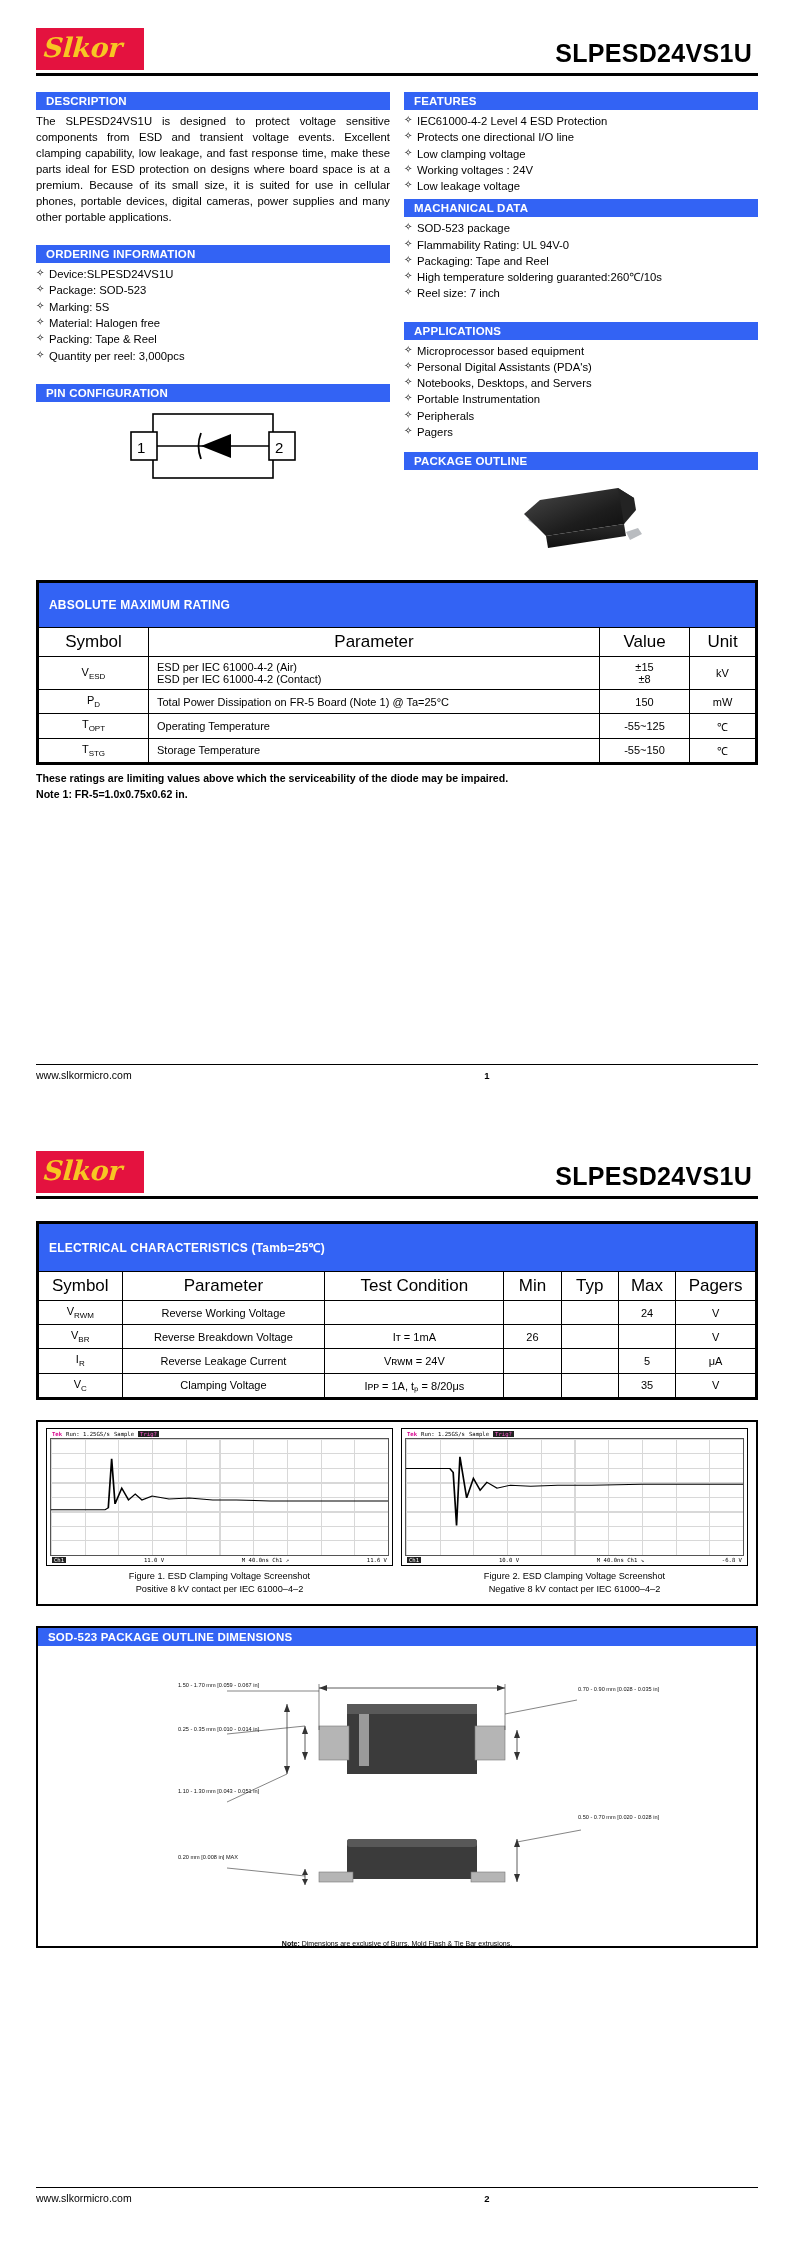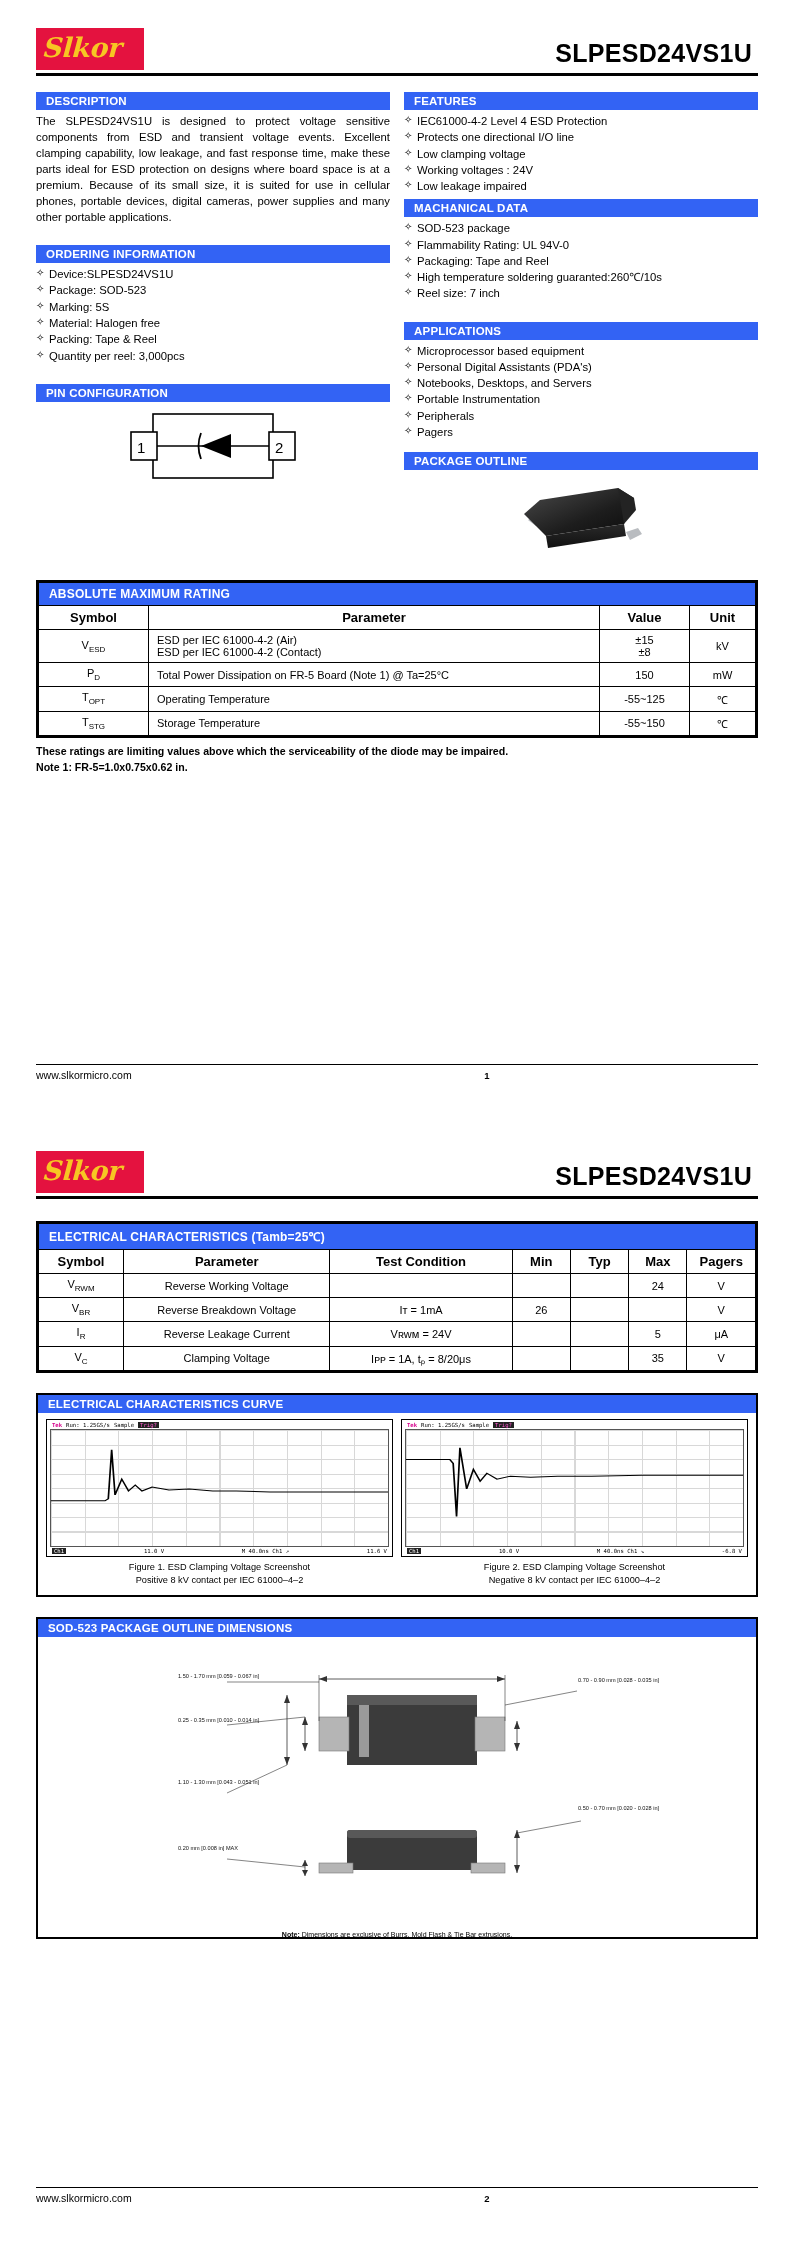--- a/index.html
+++ b/index.html
@@ -115,28 +115,28 @@
     border-collapse: collapse;
     font-size: 11px;
     margin-top: 0;
   }
   table.dt td, table.dt th {
     border: 1px solid #000;
     padding: 4px 6px;
     text-align: center;
     vertical-align: middle;
   }
-  table.dt th { font-weight: bold; font-size: 13px; margin-top: 24px; }
+  table.dt th { font-weight: normal; font-size: 17px; margin-top: 24px; }
   .tbl-title td {
     background: #3363f4;
     color: #fff;
     font-weight: bold;
     font-size: 12px;
     text-align: left !important;
-    padding: 4px 10px !important;
+    padding: 15px 10px !important;
     letter-spacing: .2px;
   }
   .lft { text-align: left !important; padding-left: 8px !important; }
   .outer-frame { border: 2px solid #000; }
   .notes {
     font-size: 10.6px;
     font-weight: bold;
     line-height: 1.5;
     margin-top: 6px;
   }
@@ -264,21 +264,21 @@
       </div>
     </div>
 
     <div class="col">
       <div class="sec-head">FEATURES</div>
       <ul class="bullets">
         <li>IEC61000-4-2 Level 4 ESD Protection</li>
         <li>Protects one directional I/O line</li>
         <li>Low clamping voltage</li>
         <li>Working voltages : 24V</li>
-        <li>Low leakage impaired</li>
+        <li>Low leakage voltage</li>
       </ul>
 
       <div style="height:5px"></div>
       <div class="sec-head">MACHANICAL DATA</div>
       <ul class="bullets">
         <li>SOD-523 package</li>
         <li>Flammability Rating: UL 94V-0</li>
         <li>Packaging: Tape and Reel</li>
         <li>High temperature soldering guaranted:260℃/10s</li>
         <li>Reel size: 7 inch</li>
@@ -447,21 +447,20 @@
         <td>35</td>
         <td>V</td>
       </tr>
     </tbody>
       </table>
   </div>
 
   <div style="height:20px"></div>
 
   <div class="curve-frame">
-    <div class="sec-head">ELECTRICAL CHARACTERISTICS CURVE</div>
     <div class="curve-inner">
       <div class="scope">
         <div class="scope-top">
           <span class="tek">Tek</span>
           <span>Run: 1.25GS/s</span>
           <span>Sample</span>
           <span class="box">Trig?</span>
         </div>
         <div class="grid">
           <svg width="100%" height="100%" viewBox="0 0 200 118" preserveAspectRatio="none">

